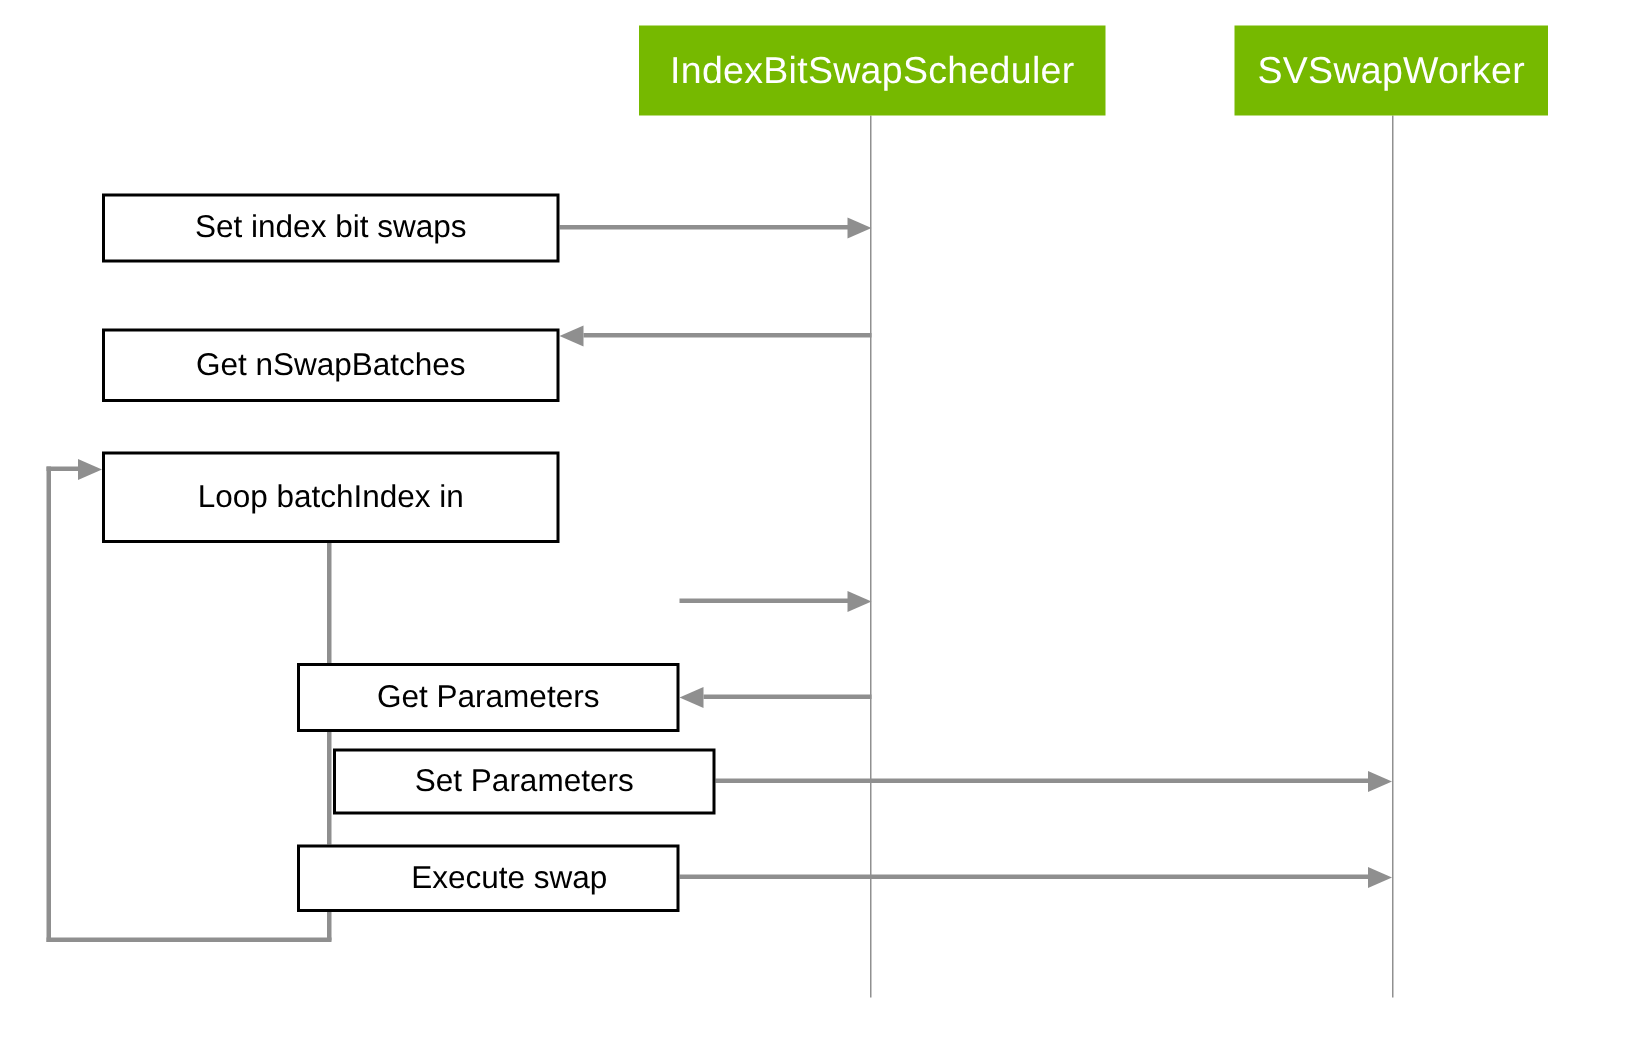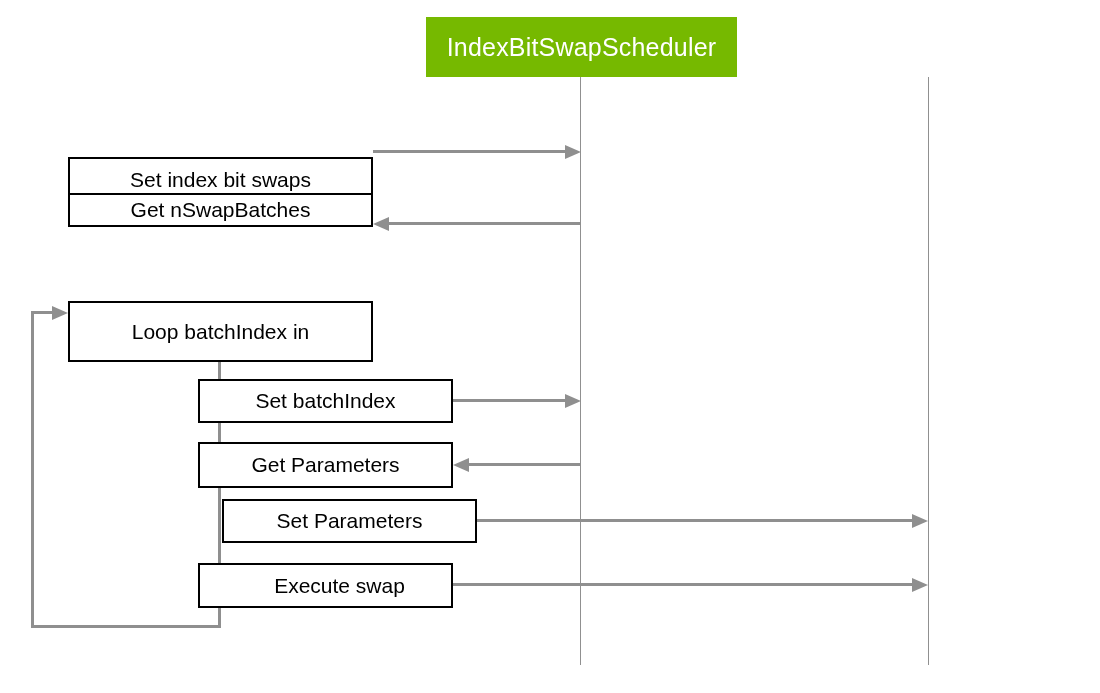--- a/index.html
+++ b/index.html
@@ -89,20 +89,21 @@
 </style>
 </head>
 <body>
 
 <div class="canvas">
 
   <div class="lifeline" style="left:580px;"></div>
   <div class="lifeline" style="left:928px;"></div>
 
   <div class="actor" style="left:426px; width:311px;">IndexBitSwapScheduler</div>
+  <div class="actor" style="left:823px; width:209px;">SVSwapWorker</div>
 
   <div class="vline" style="left:218px; top:346px; height:281px;"></div>
   <div class="hline" style="left:31px; top:625px; width:190px;"></div>
   <div class="vline" style="left:31px; top:311px; height:317px;"></div>
   <div class="hline" style="left:31px; top:311px; width:23px;"></div>
   <div class="head-right" style="left:52px; top:306px;"></div>
 
   <div class="hline" style="left:373px; top:150px; width:193px;"></div>
   <div class="head-right" style="left:565px; top:145px;"></div>
 
@@ -114,29 +115,28 @@
 
   <div class="hline" style="left:469px; top:463px; width:112px;"></div>
   <div class="head-left" style="left:453px; top:458px;"></div>
 
   <div class="hline" style="left:453px; top:519px; width:460px;"></div>
   <div class="head-right" style="left:912px; top:514px;"></div>
 
   <div class="hline" style="left:453px; top:583px; width:460px;"></div>
   <div class="head-right" style="left:912px; top:578px;"></div>
 
-  <div class="msgbox" style="left:68px; top:129px; width:305px; height:46px;margin-top:28px;">Set index bit swaps</div>
+  <div class="msgbox" style="left:68px; top:129px; width:305px; height:46px;">Set index bit swaps</div>
 
-  <div class="msgbox" style="left:68px; top:193px; width:305px; height:34px;">Get nSwapBatches</div>
+  <div class="msgbox" style="left:68px; top:219px; width:305px; height:49px;">Get nSwapBatches</div>
 
   <div class="msgbox" style="left:68px; top:285px; width:305px; height:61px;margin-top:16px;">
     <span>Loop batchIndex in</span>
   </div>
 
-  <div class="msgbox" style="left:198px; top:379px; width:255px; height:44px;">Set batchIndex</div>
 
   <div class="msgbox" style="left:198px; top:442px; width:255px; height:46px;text-align:center;">Get Parameters</div>
 
   <div class="msgbox" style="left:198px; top:499px; width:255px; height:44px;margin-left:24px;">Set Parameters</div>
 
   <div class="msgbox" style="left:198px; top:563px; width:255px; height:45px;padding-left:28px;">Execute swap</div>
 
 </div>
 
 </body></html>

